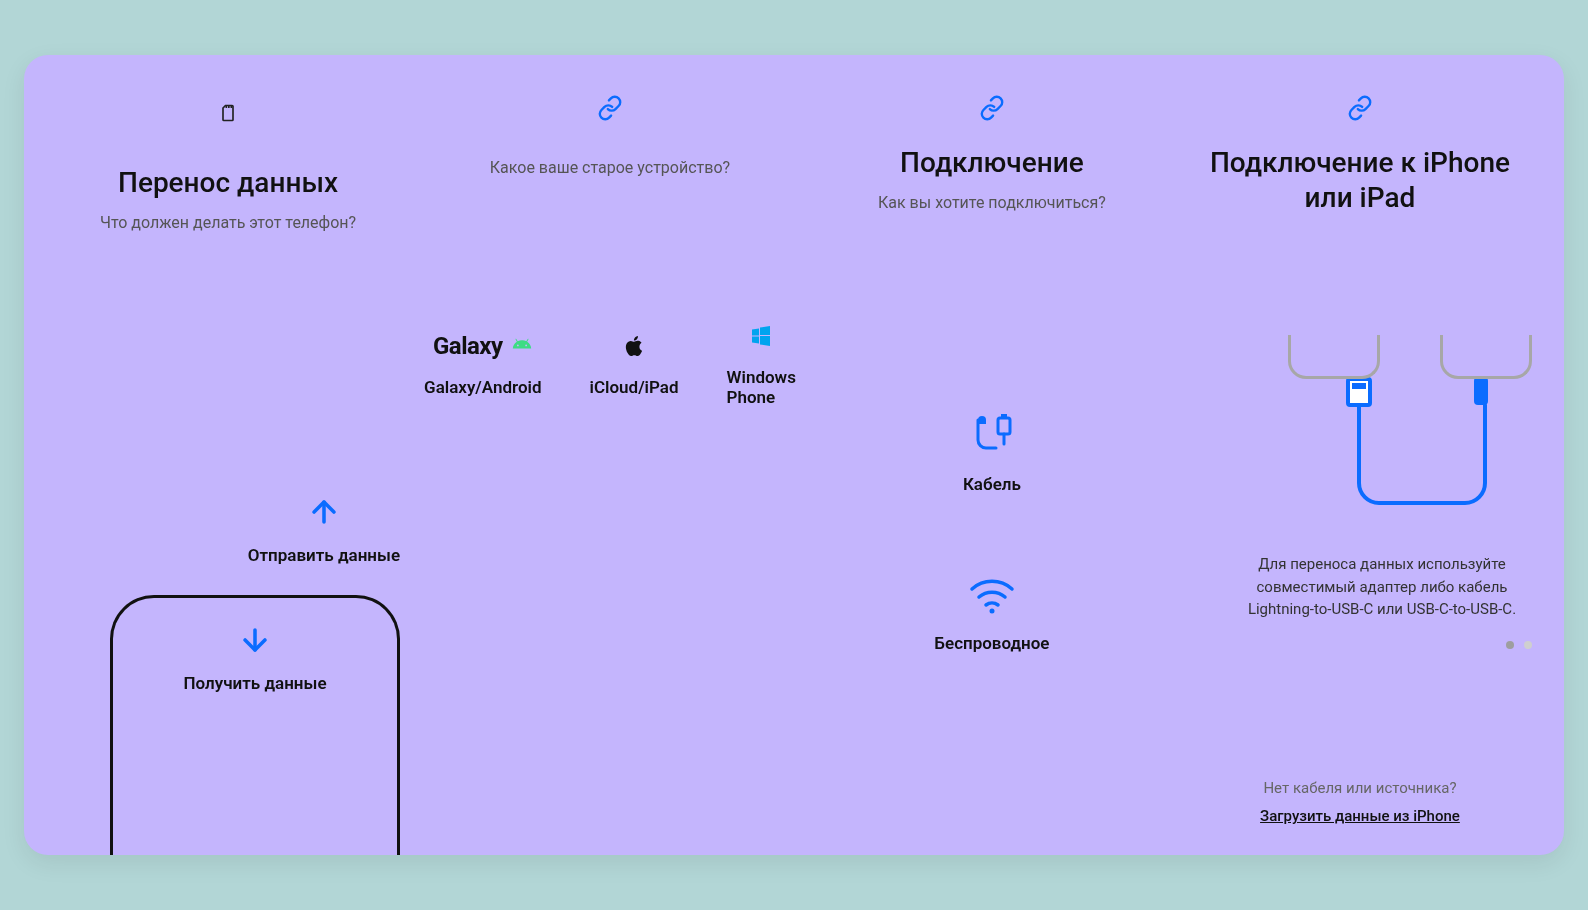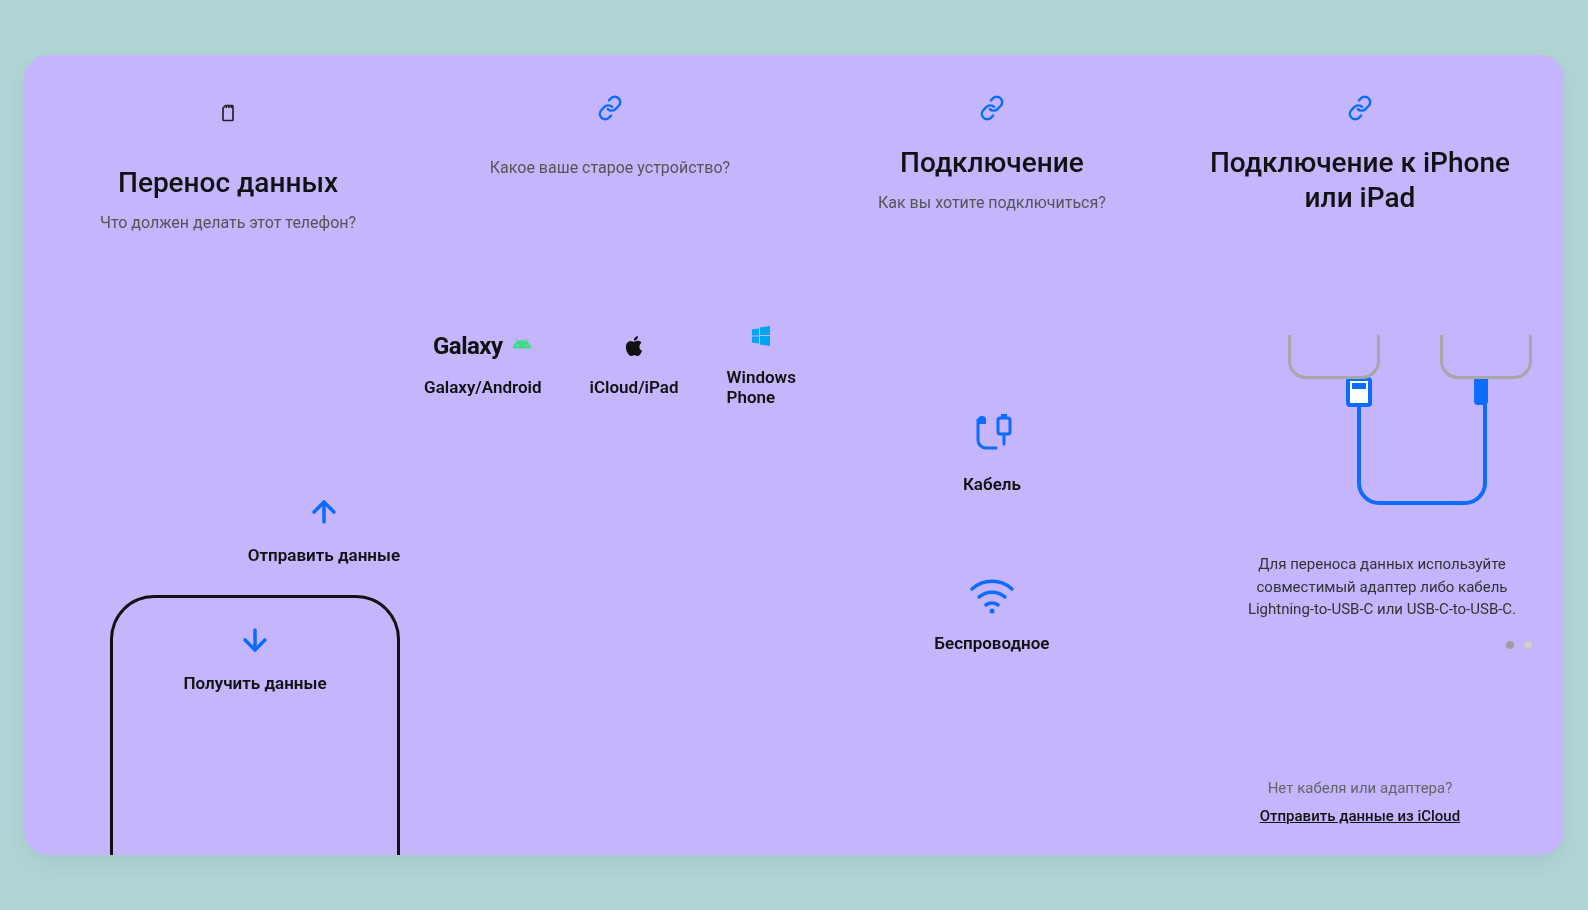--- a/index.html
+++ b/index.html
@@ -243,18 +243,18 @@
         </svg>
       </div>
       <p class="instruction">Для переноса данных используйте совместимый адаптер либо кабель Lightning-to-USB-C или USB-C-to-USB-C.</p>
       <div class="dots">
         <span class="dot active"></span>
         <span class="dot"></span>
       </div>
     </div>
 
     <div class="col4-foot">
-      <div class="foot-q">Нет кабеля или адаптера?</div>
-      <div class="foot-link">Отправить данные из iCloud</div>
+      <div class="foot-q">Нет кабеля или источника?</div>
+      <div class="foot-link">Загрузить данные из iPhone</div>
     </div>
   </div>
 
 </div>
 
 </body></html>

